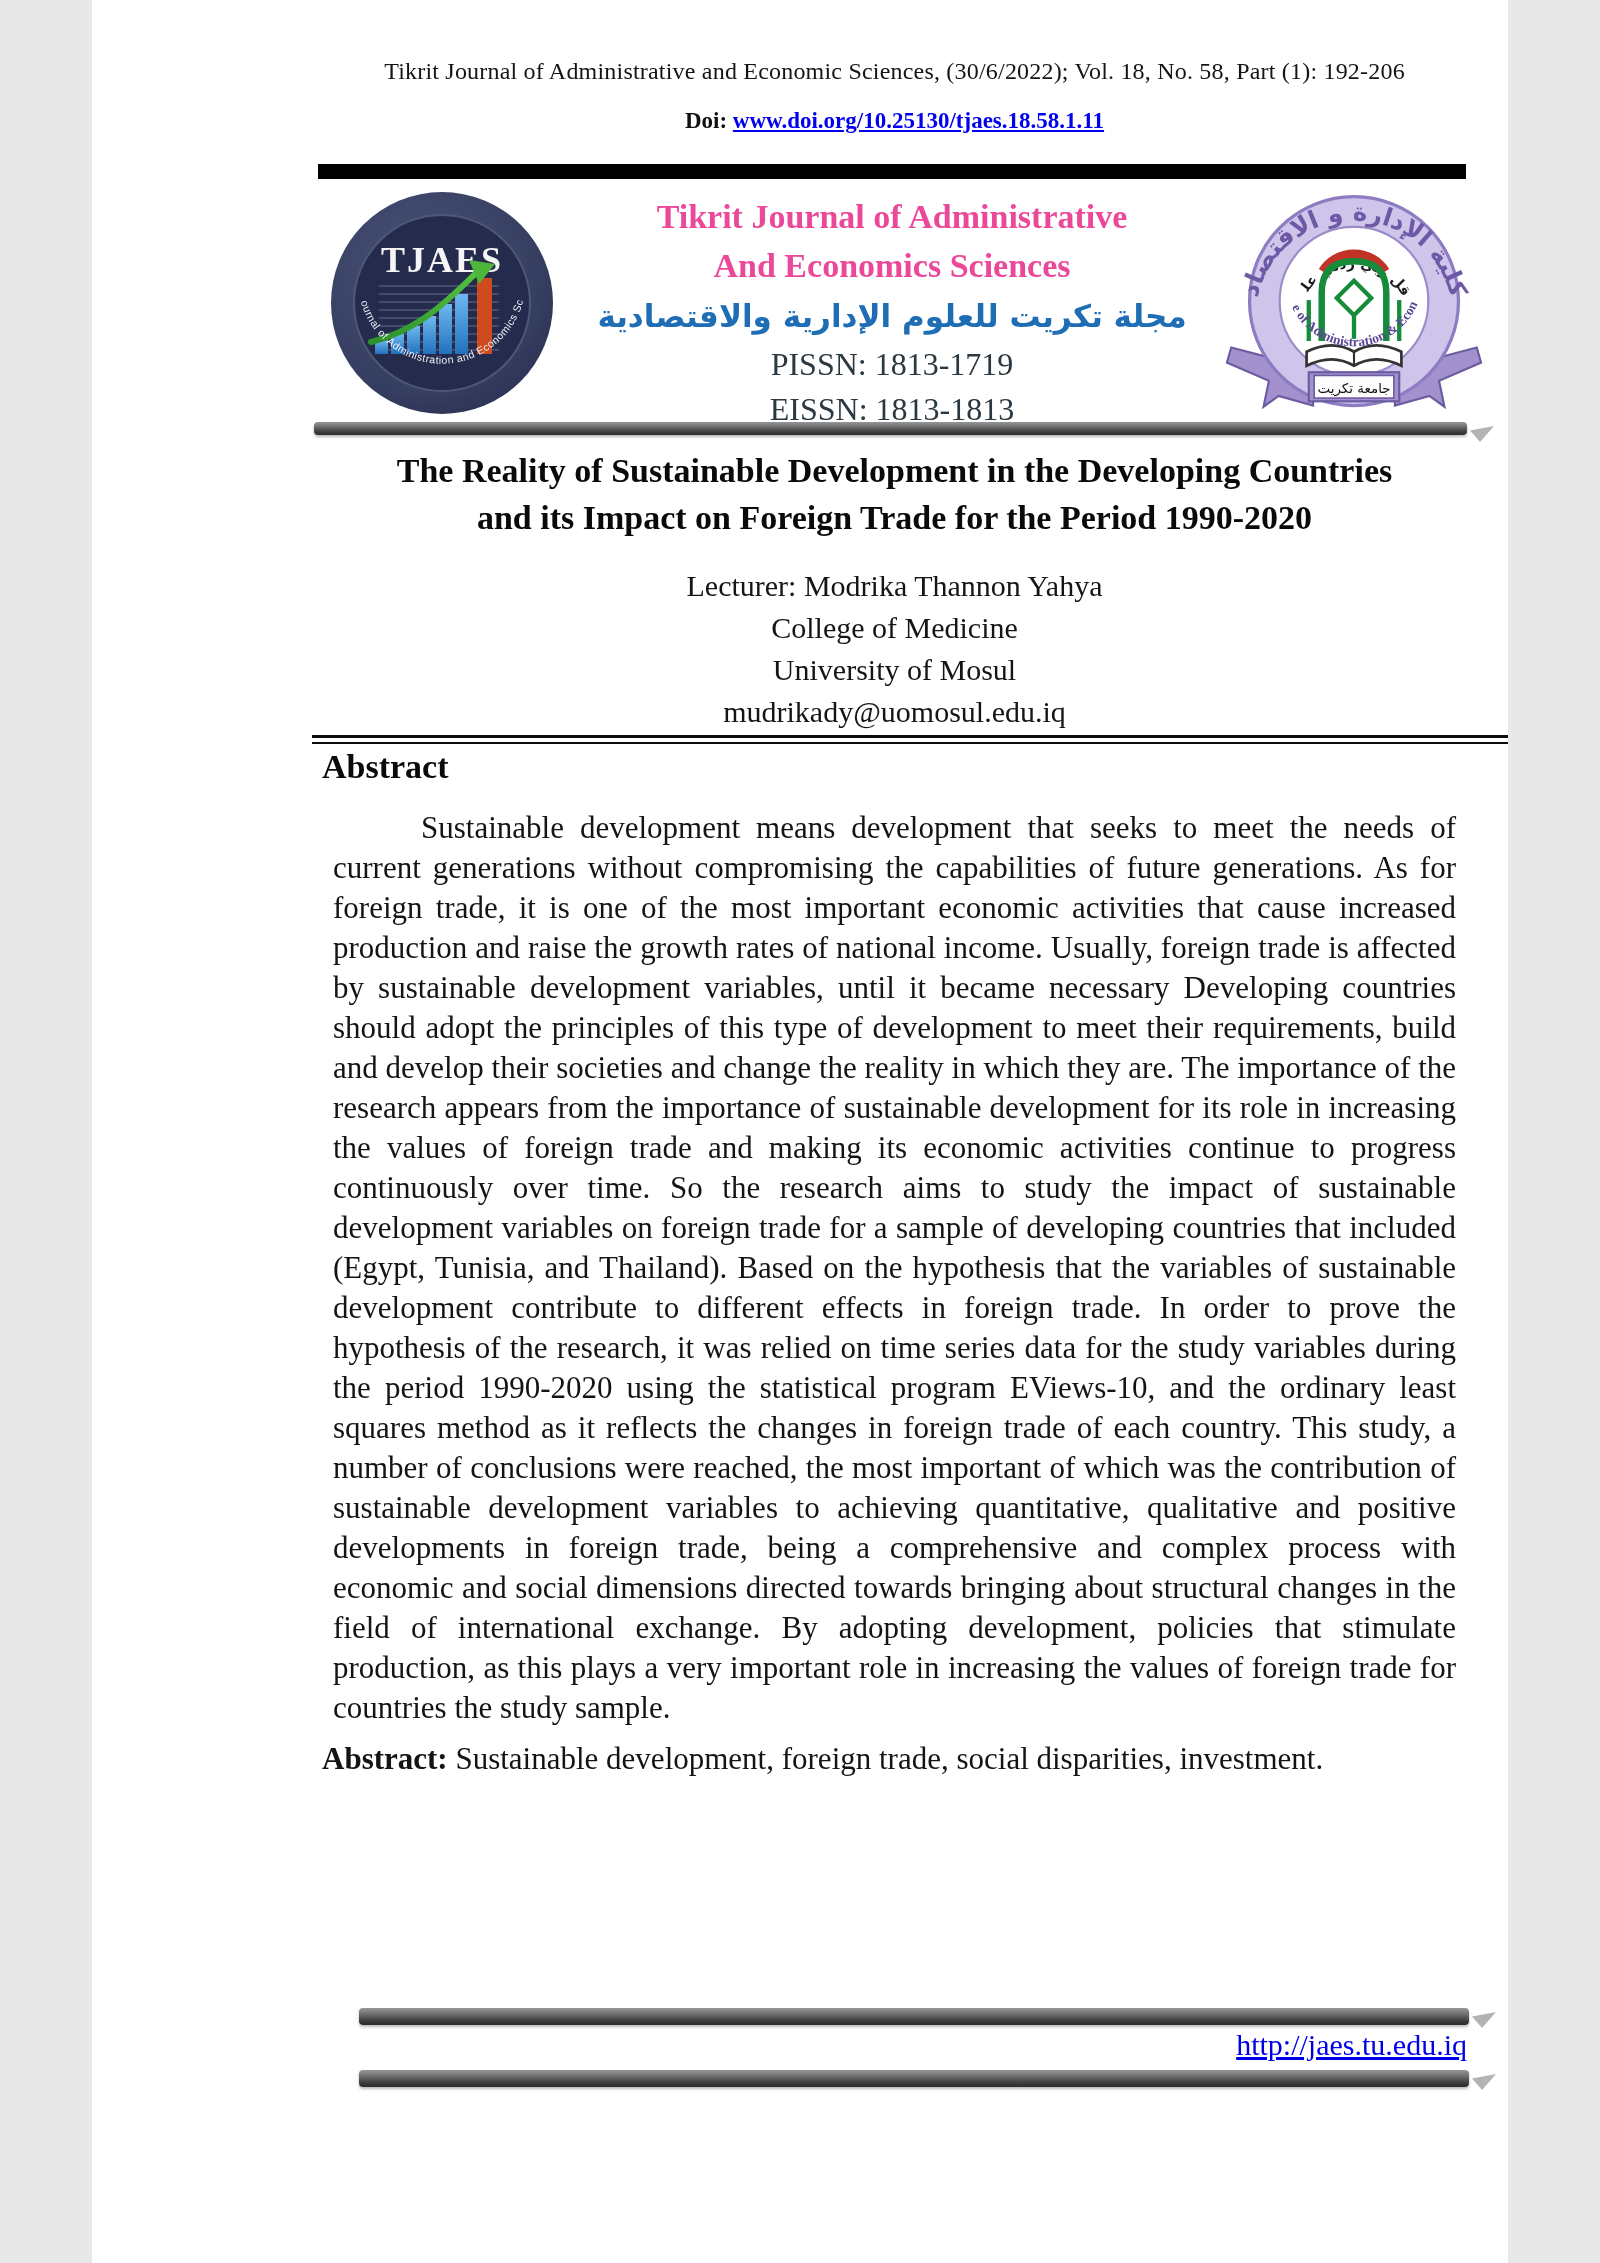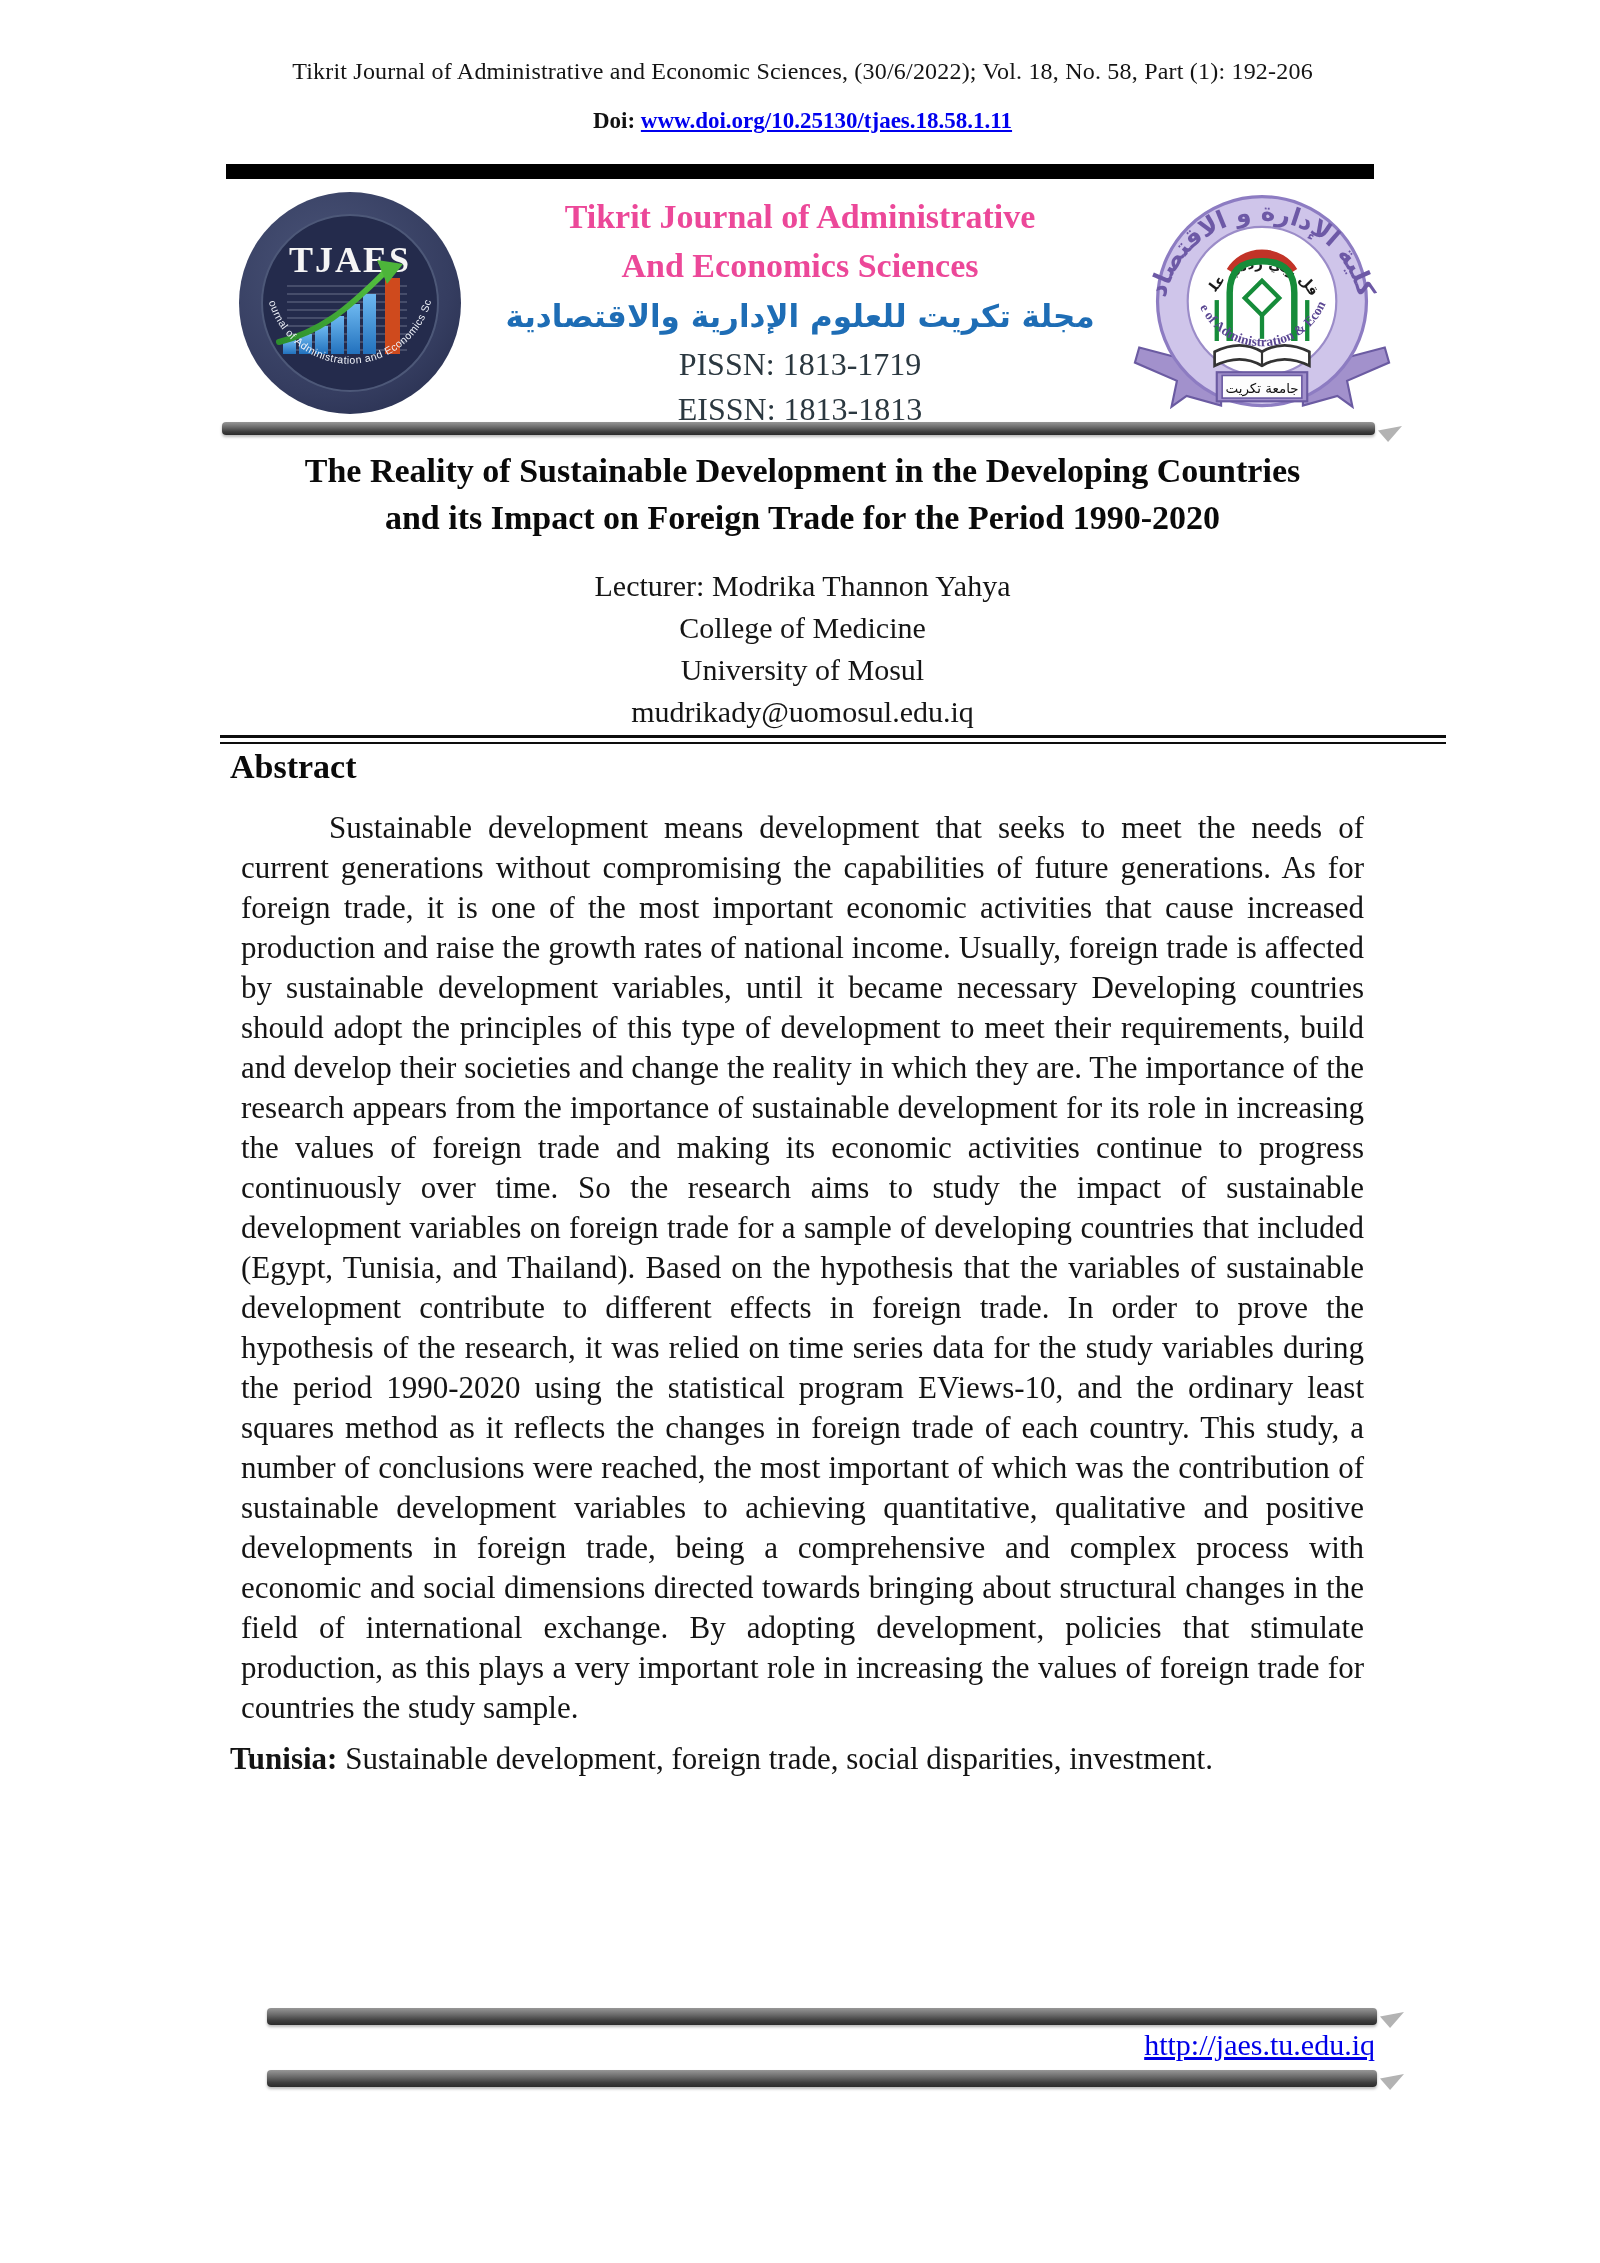--- a/index.html
+++ b/index.html
@@ -1,17 +1,17 @@
 <!DOCTYPE html>
 <html><head>
 <meta charset="utf-8">
 <style>
   html,body { margin:0; padding:0; background:#e8e8e8; }
   .page {
-    position:relative; width:1600px; height:2263px; margin:0 auto;
+    position:relative; width:1416px; height:2263px; margin:0 auto;
     background:#ffffff; overflow:hidden;
     font-family:"Liberation Serif", serif; color:#111;
   }
   
   .citation {
     position:absolute; top:58px; left:230px; width:1145px;
     text-align:center; font-size:24px; color:#141414; letter-spacing:.2px;
   }
   .doi-line {
     position:absolute; top:90px; left:230px; width:1145px;
@@ -206,21 +206,21 @@
     <div>College of Medicine</div>
     <div>University of Mosul</div>
     <div>mudrikady@uomosul.edu.iq</div>
   </div>
 
   <div class="double-rule"></div>
 
   <div class="abs-heading">Abstract</div>
   <div class="abs-body">
     <p class="para">Sustainable development means development that seeks to meet the needs of current generations without compromising the capabilities of future generations. As for foreign trade, it is one of the most important economic activities that cause increased production and raise the growth rates of national income. Usually, foreign trade is affected by sustainable development variables, until it became necessary Developing countries should adopt the principles of this type of development to meet their requirements, build and develop their societies and change the reality in which they are. The importance of the research appears from the importance of sustainable development for its role in increasing the values of foreign trade and making its economic activities continue to progress continuously over time. So the research aims to study the impact of sustainable development variables on foreign trade for a sample of developing countries that included (Egypt, Tunisia, and Thailand). Based on the hypothesis that the variables of sustainable development contribute to different effects in foreign trade. In order to prove the hypothesis of the research, it was relied on time series data for the study variables during the period 1990-2020 using the statistical program EViews-10, and the ordinary least squares method as it reflects the changes in foreign trade of each country. This study, a number of conclusions were reached, the most important of which was the contribution of sustainable development variables to achieving quantitative, qualitative and positive developments in foreign trade, being a comprehensive and complex process with economic and social dimensions directed towards bringing about structural changes in the field of international exchange. By adopting development, policies that stimulate production, as this plays a very important role in increasing the values of foreign trade for countries the study sample.</p>
-    <p class="keywords"><b>Tunisia:</b><span> Sustainable development, foreign trade, social disparities, investment.</span></p>
+    <p class="keywords"><b>Abstract:</b><span> Sustainable development, foreign trade, social disparities, investment.</span></p>
   </div>
 
   <div class="gbar gbar-f1"></div>
   <div class="bar-arrow arrow-f1"></div>
   <div class="site-link">
     <a href="#">http://jaes.tu.edu.iq</a>
   </div>
   <div class="gbar gbar-f2"></div>
   <div class="bar-arrow arrow-f2"></div>
 

